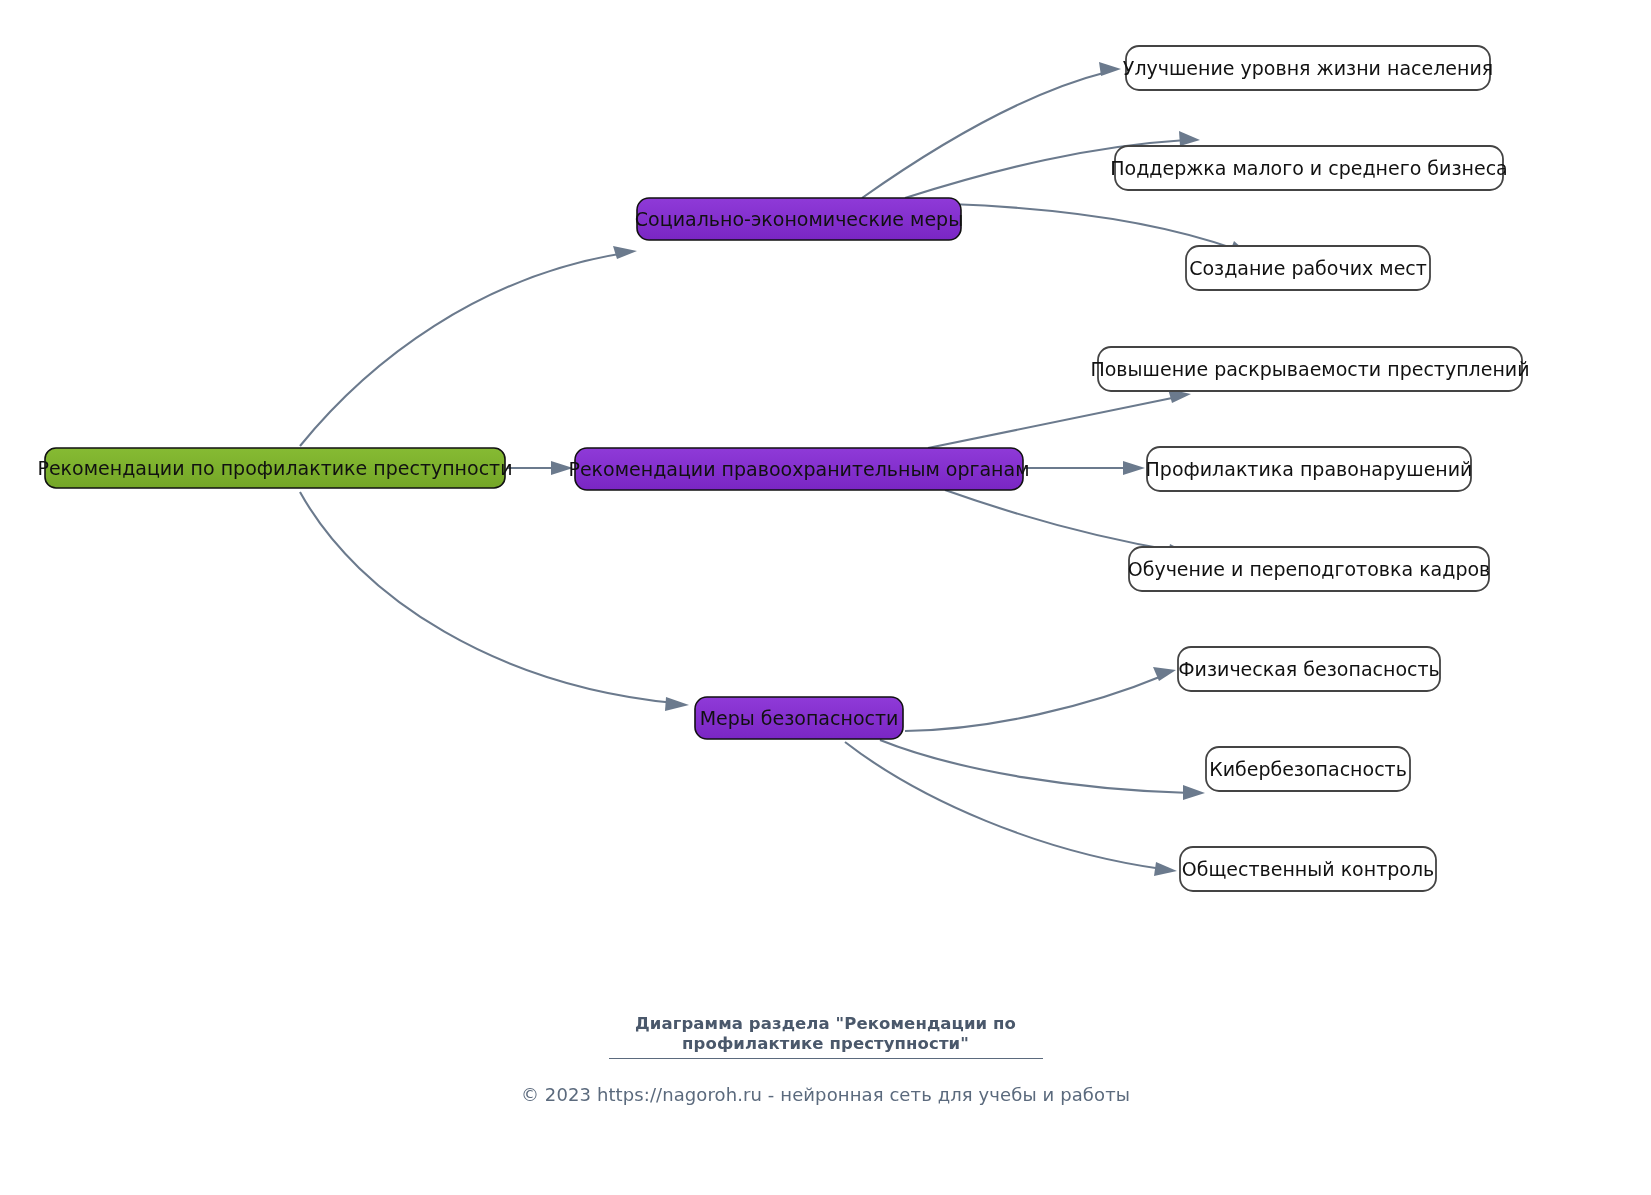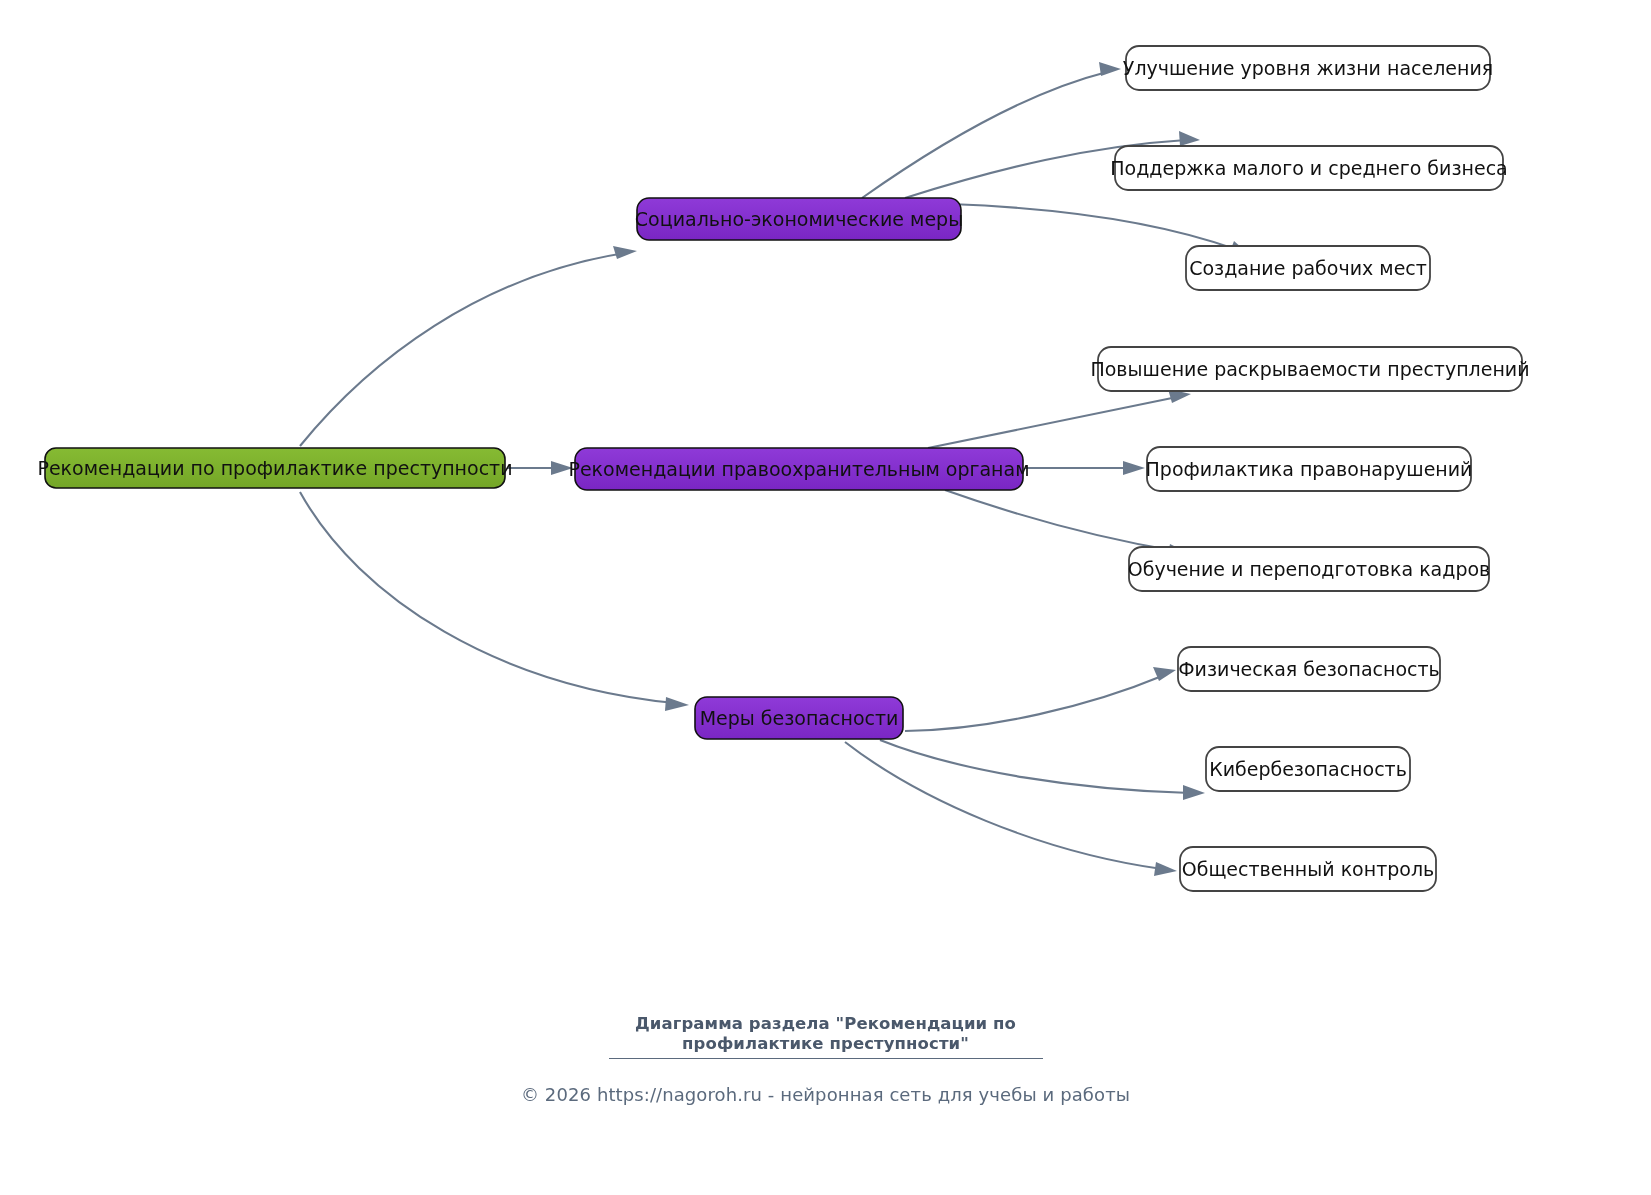--- a/index.html
+++ b/index.html
@@ -192,13 +192,13 @@
 
   </g>
 </svg>
 
 <div id="caption-block" class="footer-block">
   <div class="caption-line">Диаграмма раздела "Рекомендации по</div>
   <div class="caption-line">профилактике преступности"</div>
   <div id="divider-rule"></div>
 </div>
 
-<div id="copyright-line" class="footer-block">© 2026 https://nagoroh.ru - нейронная сеть для учебы и работы</div>
+<div id="copyright-line" class="footer-block">© 2023 https://nagoroh.ru - нейронная сеть для учебы и работы</div>
 
 </body></html>

